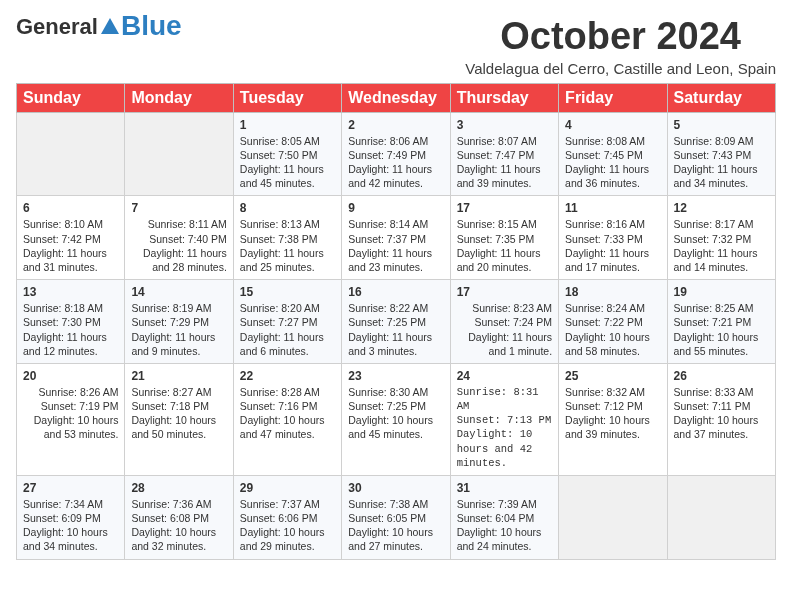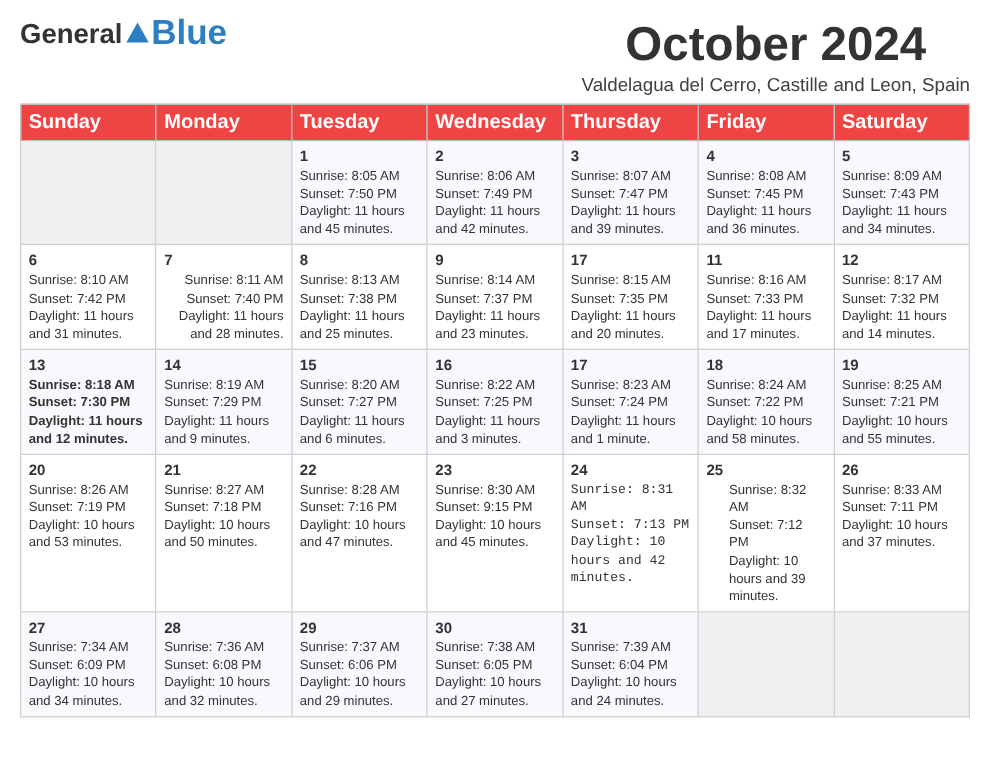--- a/index.html
+++ b/index.html
@@ -186,21 +186,21 @@
         <td>
           <span class="day-number">12</span>
           <div class="day-info" style="white-space: pre-line;">Sunrise: 8:17 AM
 Sunset: 7:32 PM
 Daylight: 11 hours and 14 minutes.</div>
         </td>
       </tr>
       <tr>
         <td>
           <span class="day-number">13</span>
-          <div class="day-info" style="white-space: pre-line; font-weight: bold;">Sunrise: 8:18 AM
+          <div class="day-info" style="white-space: pre-line;">Sunrise: 8:18 AM
 Sunset: 7:30 PM
 Daylight: 11 hours and 12 minutes.</div>
         </td>
         <td>
           <span class="day-number">14</span>
           <div class="day-info" style="white-space: pre-line;">Sunrise: 8:19 AM
 Sunset: 7:29 PM
 Daylight: 11 hours and 9 minutes.</div>
         </td>
         <td>
@@ -210,71 +210,71 @@
 Daylight: 11 hours and 6 minutes.</div>
         </td>
         <td>
           <span class="day-number">16</span>
           <div class="day-info" style="white-space: pre-line;">Sunrise: 8:22 AM
 Sunset: 7:25 PM
 Daylight: 11 hours and 3 minutes.</div>
         </td>
         <td>
           <span class="day-number">17</span>
-          <div class="day-info" style="white-space: pre-line;">Sunrise: 8:23 AM
+          <div class="day-info" style="white-space: pre-line; text-align: right;">Sunrise: 8:23 AM
 Sunset: 7:24 PM
 Daylight: 11 hours and 1 minute.</div>
         </td>
         <td>
           <span class="day-number">18</span>
           <div class="day-info" style="white-space: pre-line;">Sunrise: 8:24 AM
 Sunset: 7:22 PM
 Daylight: 10 hours and 58 minutes.</div>
         </td>
         <td>
           <span class="day-number">19</span>
           <div class="day-info" style="white-space: pre-line;">Sunrise: 8:25 AM
 Sunset: 7:21 PM
 Daylight: 10 hours and 55 minutes.</div>
         </td>
       </tr>
       <tr>
         <td>
           <span class="day-number">20</span>
-          <div class="day-info" style="white-space: pre-line;">Sunrise: 8:26 AM
+          <div class="day-info" style="white-space: pre-line; text-align: right;">Sunrise: 8:26 AM
 Sunset: 7:19 PM
 Daylight: 10 hours and 53 minutes.</div>
         </td>
         <td>
           <span class="day-number">21</span>
           <div class="day-info" style="white-space: pre-line;">Sunrise: 8:27 AM
 Sunset: 7:18 PM
 Daylight: 10 hours and 50 minutes.</div>
         </td>
         <td>
           <span class="day-number">22</span>
           <div class="day-info" style="white-space: pre-line;">Sunrise: 8:28 AM
 Sunset: 7:16 PM
 Daylight: 10 hours and 47 minutes.</div>
         </td>
         <td>
           <span class="day-number">23</span>
           <div class="day-info" style="white-space: pre-line;">Sunrise: 8:30 AM
-Sunset: 9:15 PM
+Sunset: 7:25 PM
 Daylight: 10 hours and 45 minutes.</div>
         </td>
         <td>
           <span class="day-number">24</span>
           <div class="day-info" style="white-space: pre-line; font-family: Liberation Mono, monospace;">Sunrise: 8:31 AM
 Sunset: 7:13 PM
 Daylight: 10 hours and 42 minutes.</div>
         </td>
         <td>
           <span class="day-number">25</span>
-          <div class="day-info" style="white-space: pre-line; margin-left: 18px;">Sunrise: 8:32 AM
+          <div class="day-info" style="white-space: pre-line;">Sunrise: 8:32 AM
 Sunset: 7:12 PM
 Daylight: 10 hours and 39 minutes.</div>
         </td>
         <td>
           <span class="day-number">26</span>
           <div class="day-info" style="white-space: pre-line;">Sunrise: 8:33 AM
 Sunset: 7:11 PM
 Daylight: 10 hours and 37 minutes.</div>
         </td>
       </tr>

